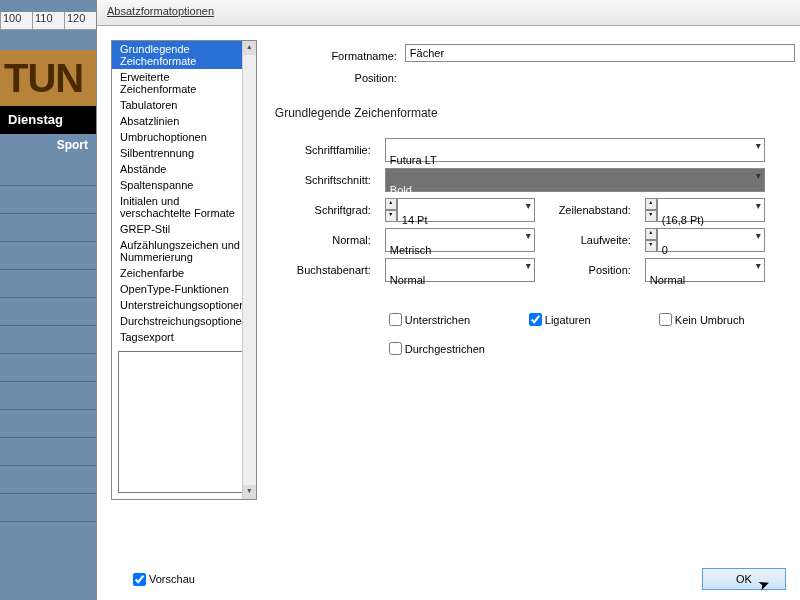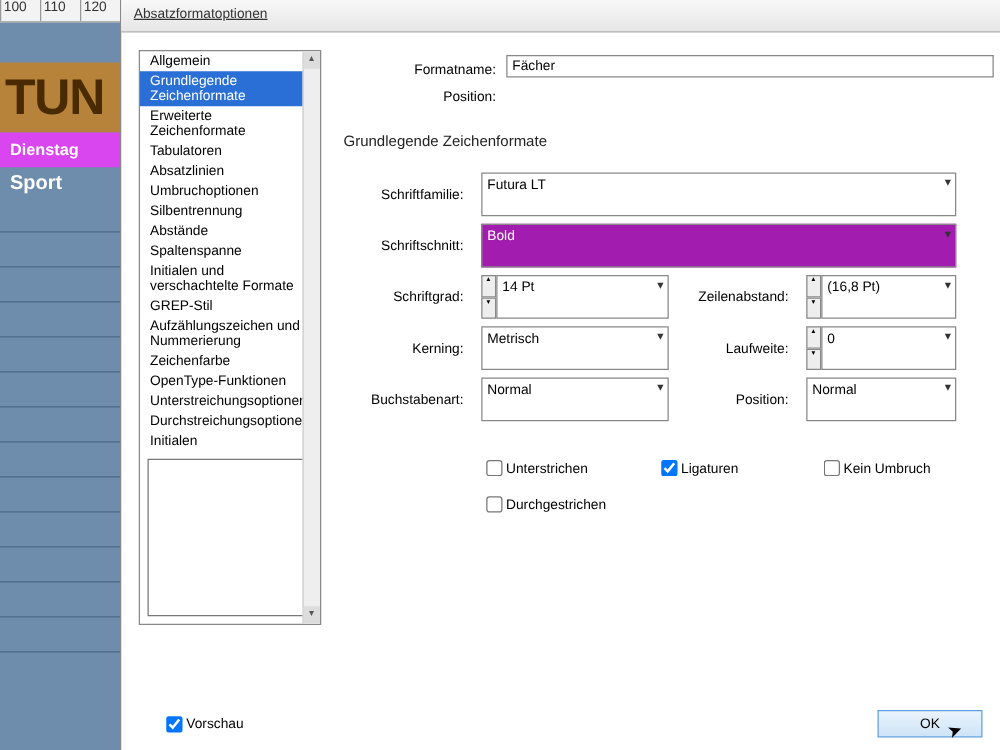--- a/index.html
+++ b/index.html
@@ -1,23 +1,23 @@
 <!DOCTYPE html>
 <html><head>
 <meta charset="utf-8">
 <style>
 * { box-sizing: border-box; font-family: "Segoe UI", Tahoma, sans-serif; font-size: 11px; }
 body { margin: 0; width: 800px; height: 600px; background: #fff; overflow: hidden; position: relative; }
 
 .bg { position: absolute; left: 0; top: 0; width: 96px; height: 600px; background: #6e8cab; }
-.ruler { position: absolute; left: 0; top: 0; width: 96px; height: 18px; background: #f3f3f3; border-bottom: 1px solid #999; font-size: 9px; color: #333; display: flex; }
+.ruler { position: absolute; left: 0; top: 12px; width: 96px; height: 18px; background: #f3f3f3; border-bottom: 1px solid #999; font-size: 9px; color: #333; display: flex; }
 .ruler span { flex: 1; border-left: 1px solid #999; padding-left: 2px; }
 .bg-band { height: 56px; background: #b7833a; color: #4a2a00; font-weight: bold; font-size: 40px; padding: 6px 4px; margin-top: 50px; letter-spacing: -1px; }
-.bg-red { background: #d946ef; color: #fff; font-size: 13px; font-weight: bold; padding: 6px 8px; height: 28px; }
-.bg-blue { background: #6e8cab; color: #fff; font-size: 16px; font-weight: bold; padding: 4px 8px; height: 24px; }
+.bg-red { background: #000000; color: #fff; font-size: 13px; font-weight: bold; padding: 6px 8px; height: 28px; }
+.bg-blue { background: #6e8cab; color: #fff; font-size: 12px; font-weight: bold; padding: 4px 8px; height: 24px; text-align: right; }
 .bg-row { height: 28px; border-bottom: 1px solid #4a6a8a; }
 
 .dialog { position: absolute; left: 96px; top: 0; right: 0; bottom: 0; background: #fff; border-left: 1px solid #888; }
 .titlebar { height: 26px; background: linear-gradient(#f8f8f8,#e6e6e6); border-bottom: 1px solid #aaa; padding: 5px 10px; color: #333; text-decoration: underline; }
 
 .body { display: flex; padding: 14px 14px 8px 14px; height: 540px; }
 .catlist-wrap { width: 218px; height: 460px; border: 1px solid #888; position: relative; background: #fff; display:flex; flex-direction:column;}
 .catlist { flex:0 0 auto;}
 .catlist div { padding: 2px 8px; color: #000; cursor: default; }
 .catlist div.sel { background: #2a6fd6; color: #fff; }
@@ -28,22 +28,22 @@
 
 .right { flex: 1; padding: 0 0 0 18px; }
 .toprow { display: flex; align-items: flex-end; height: 22px; }
 .toprow .lab { width: 130px; text-align: right; padding-right: 8px; }
 .toprow input { flex: 1; height: 18px; border: 1px solid #888; padding: 0 4px; background: #fff; }
 .section-title { margin: 22px 0 18px 0; font-size: 12px; color: #222; }
 
 .grid { display: grid; grid-template-columns: 100px 150px 90px 120px; row-gap: 6px; column-gap: 10px; align-items: center; }
 .grid .l { text-align: right; padding-right: 4px; }
 .sel { position: relative; }
-.sel select, .sel .sval { width: 100%; height: 35px; border: 1px solid #888; background: #fff; padding: 0 18px 0 4px; appearance: none; line-height: 18px; }
-.sel .sval.hi { background: #a21caf; color: #fff; }
+.sel select, .sel .sval { width: 100%; height: 24px; border: 1px solid #888; background: #fff; padding: 12px 18px 0 4px; appearance: none; line-height: 18px; }
+.sel .sval.hi { background: #737373; color: #fff; }
 .sel::after { content: "▾"; position: absolute; right: 4px; top: 2px; font-size: 10px; color: #333; pointer-events: none; }
 .spin { display: flex; }
 .spin .btns { display: flex; flex-direction: column; width: 12px; }
 .spin .btns span { flex: 1; border: 1px solid #888; background: #eee; font-size: 6px; text-align: center; line-height: 7px; }
 
 .checks { margin: 28px 0 0 110px; display: grid; grid-template-columns: 140px 130px 140px; row-gap: 10px; }
 .cb { display: flex; align-items: center; gap: 0; }
 .cb input { width: 13px; height: 13px; }
 
 .footer { position: absolute; left: 32px; right: 14px; bottom: 10px; display: flex; align-items: center; }
@@ -77,37 +77,36 @@
     <div class="bg-row"></div>
   <div class="bg-row"></div>
 </div>
 
 <div class="dialog">
   <div class="titlebar">Absatzformatoptionen</div>
 
   <div class="body">
     <div class="catlist-wrap">
       <div class="catlist" id="catlist">
-          <div>Allgemein</div>
           <div class="sel">Grundlegende Zeichenformate</div>
           <div>Erweiterte Zeichenformate</div>
           <div>Tabulatoren</div>
           <div>Absatzlinien</div>
           <div>Umbruchoptionen</div>
           <div>Silbentrennung</div>
           <div>Abstände</div>
           <div>Spaltenspanne</div>
           <div>Initialen und verschachtelte Formate</div>
           <div>GREP-Stil</div>
           <div>Aufzählungszeichen und Nummerierung</div>
           <div>Zeichenfarbe</div>
           <div>OpenType-Funktionen</div>
           <div>Unterstreichungsoptionen</div>
           <div>Durchstreichungsoptionen</div>
-          <div>Initialen</div>
+          <div>Tagsexport</div>
         </div>
       <div class="catlist-space"></div>
       <div class="scroll">
         <div class="ar">▴</div>
         <div class="ar bot">▾</div>
       </div>
     </div>
 
     <div class="right">
       <div class="toprow">
@@ -146,21 +145,21 @@
         <div class="spin">
           <div class="btns">
               <span>▴</span>
               <span>▾</span>
             </div>
           <div class="sel" style="flex:1">
               <div class="sval">(16,8 Pt)</div>
             </div>
         </div>
 
-        <div class="l">Kerning:</div>
+        <div class="l">Normal:</div>
         <div class="sel">
             <div class="sval">Metrisch</div>
           </div>
         <div class="l">Laufweite:</div>
         <div class="spin">
           <div class="btns">
               <span>▴</span>
               <span>▾</span>
             </div>
           <div class="sel" style="flex:1">

